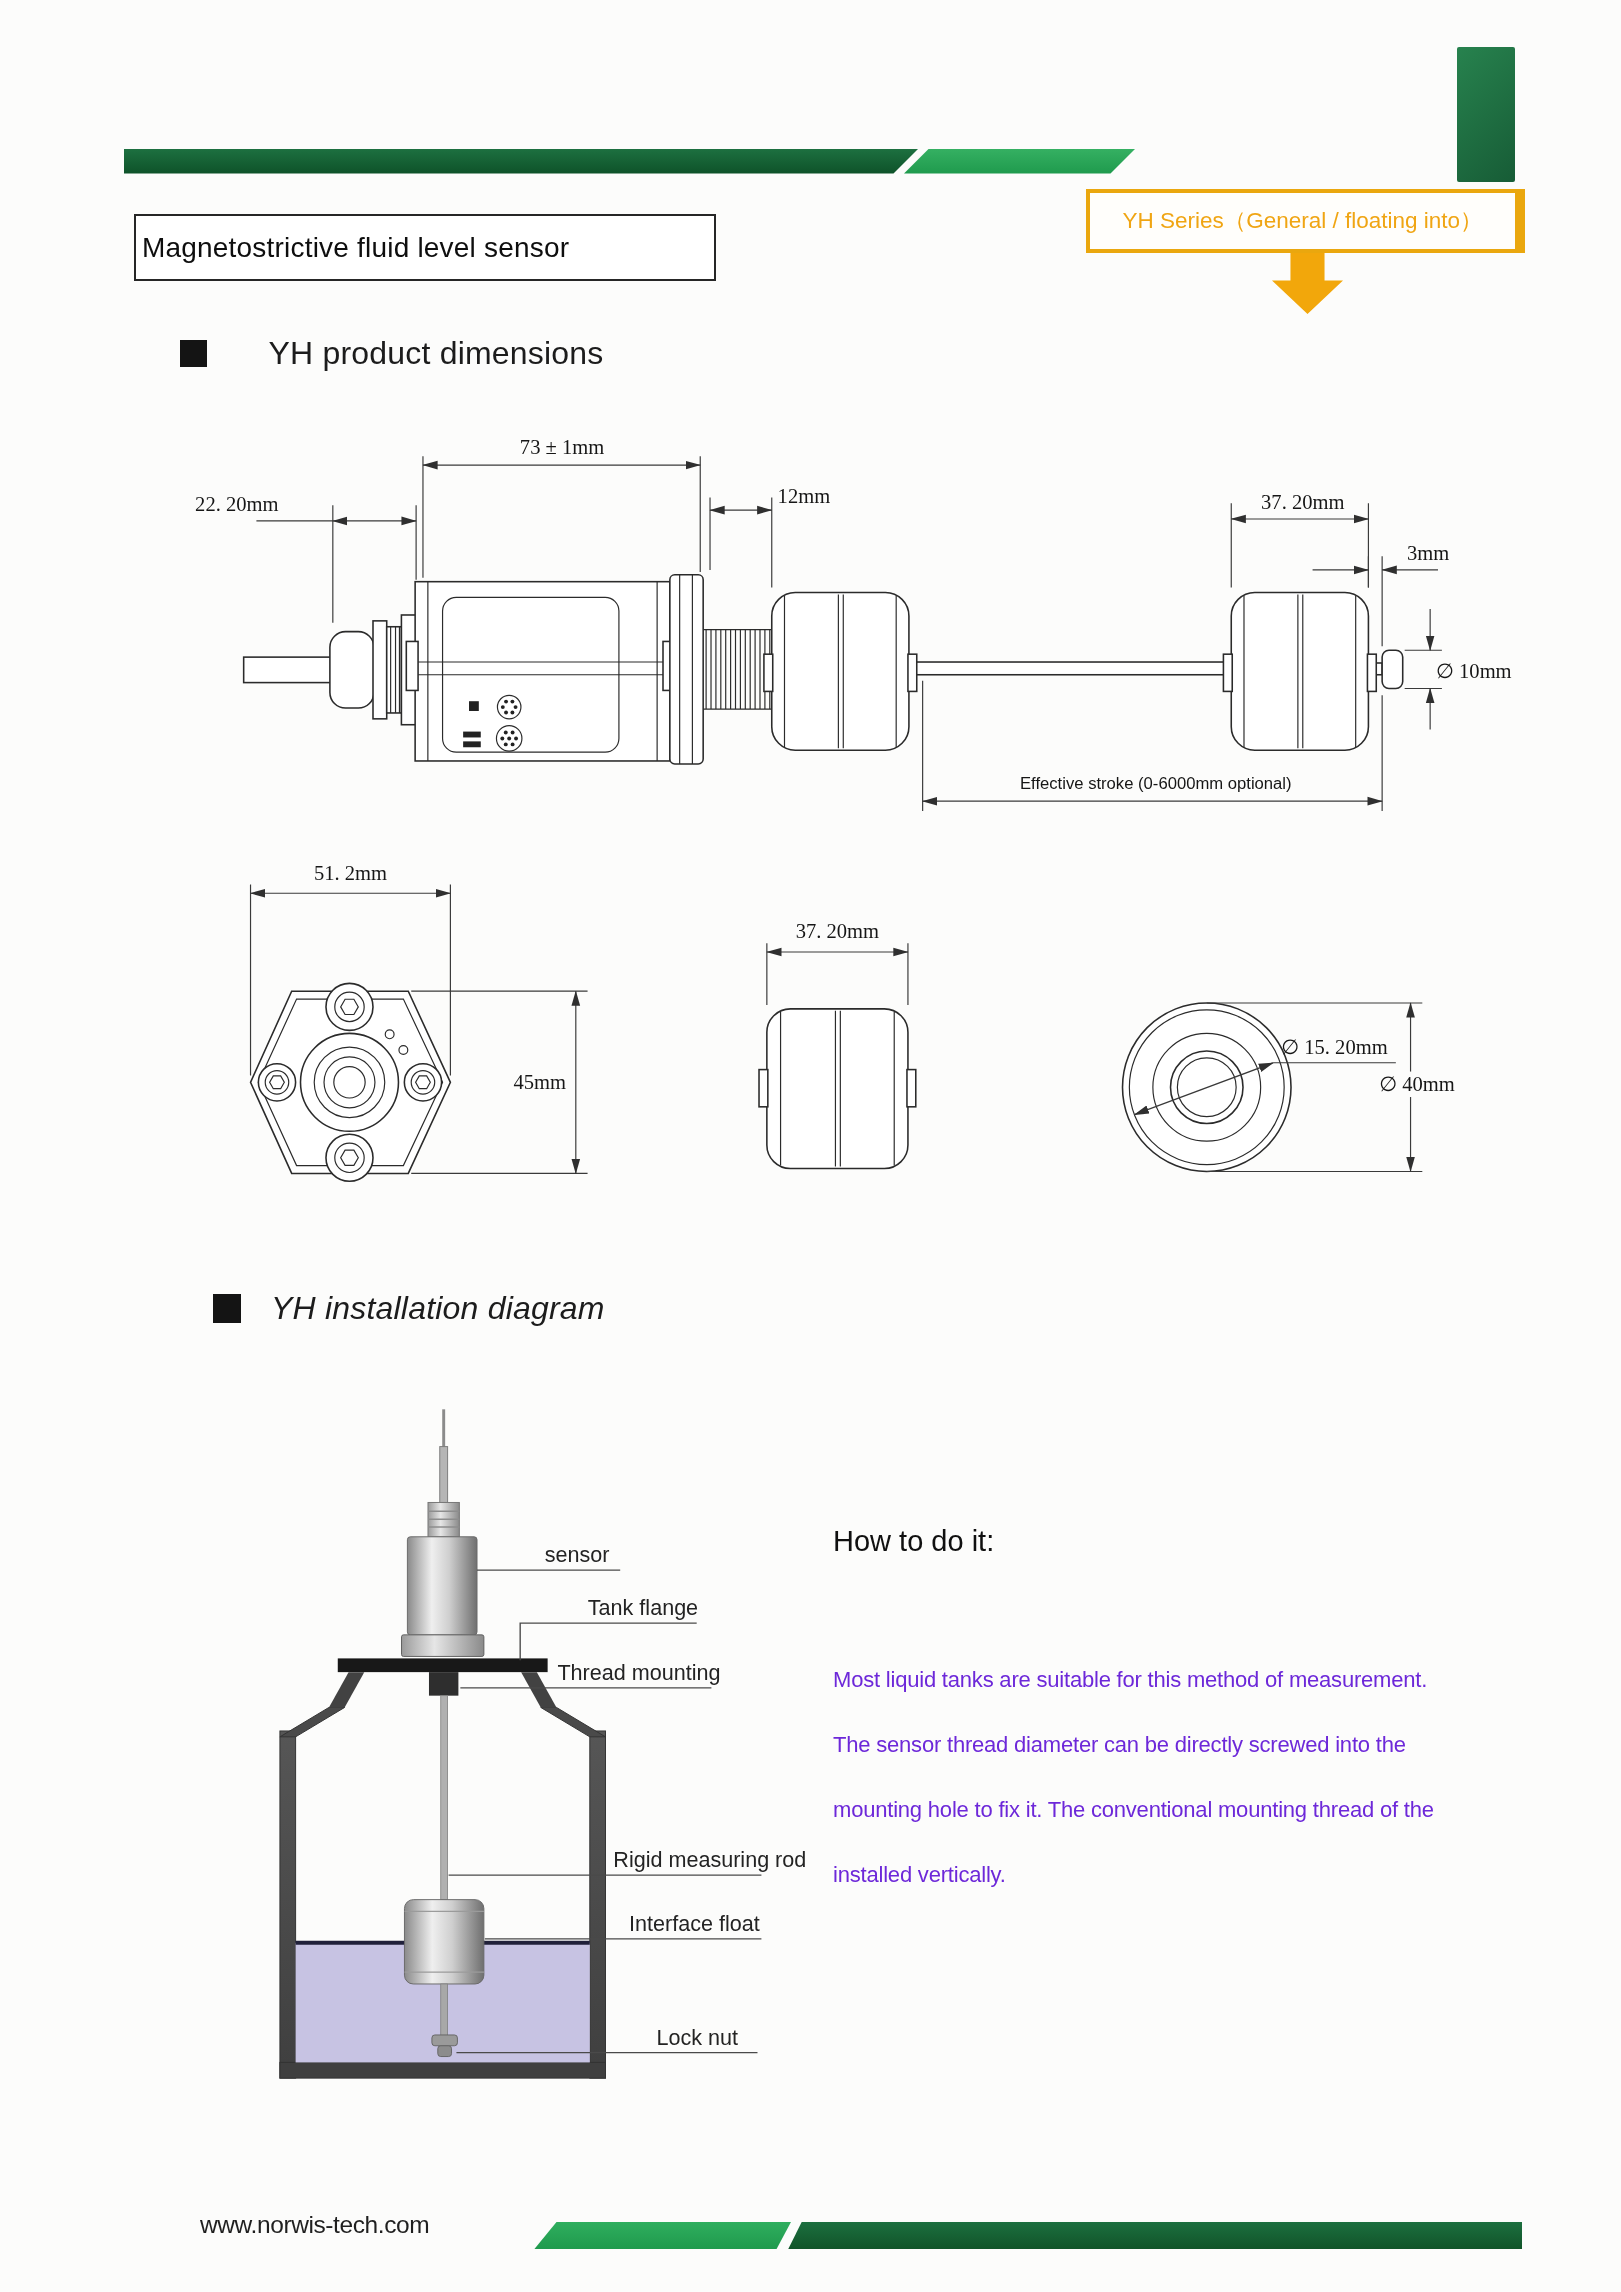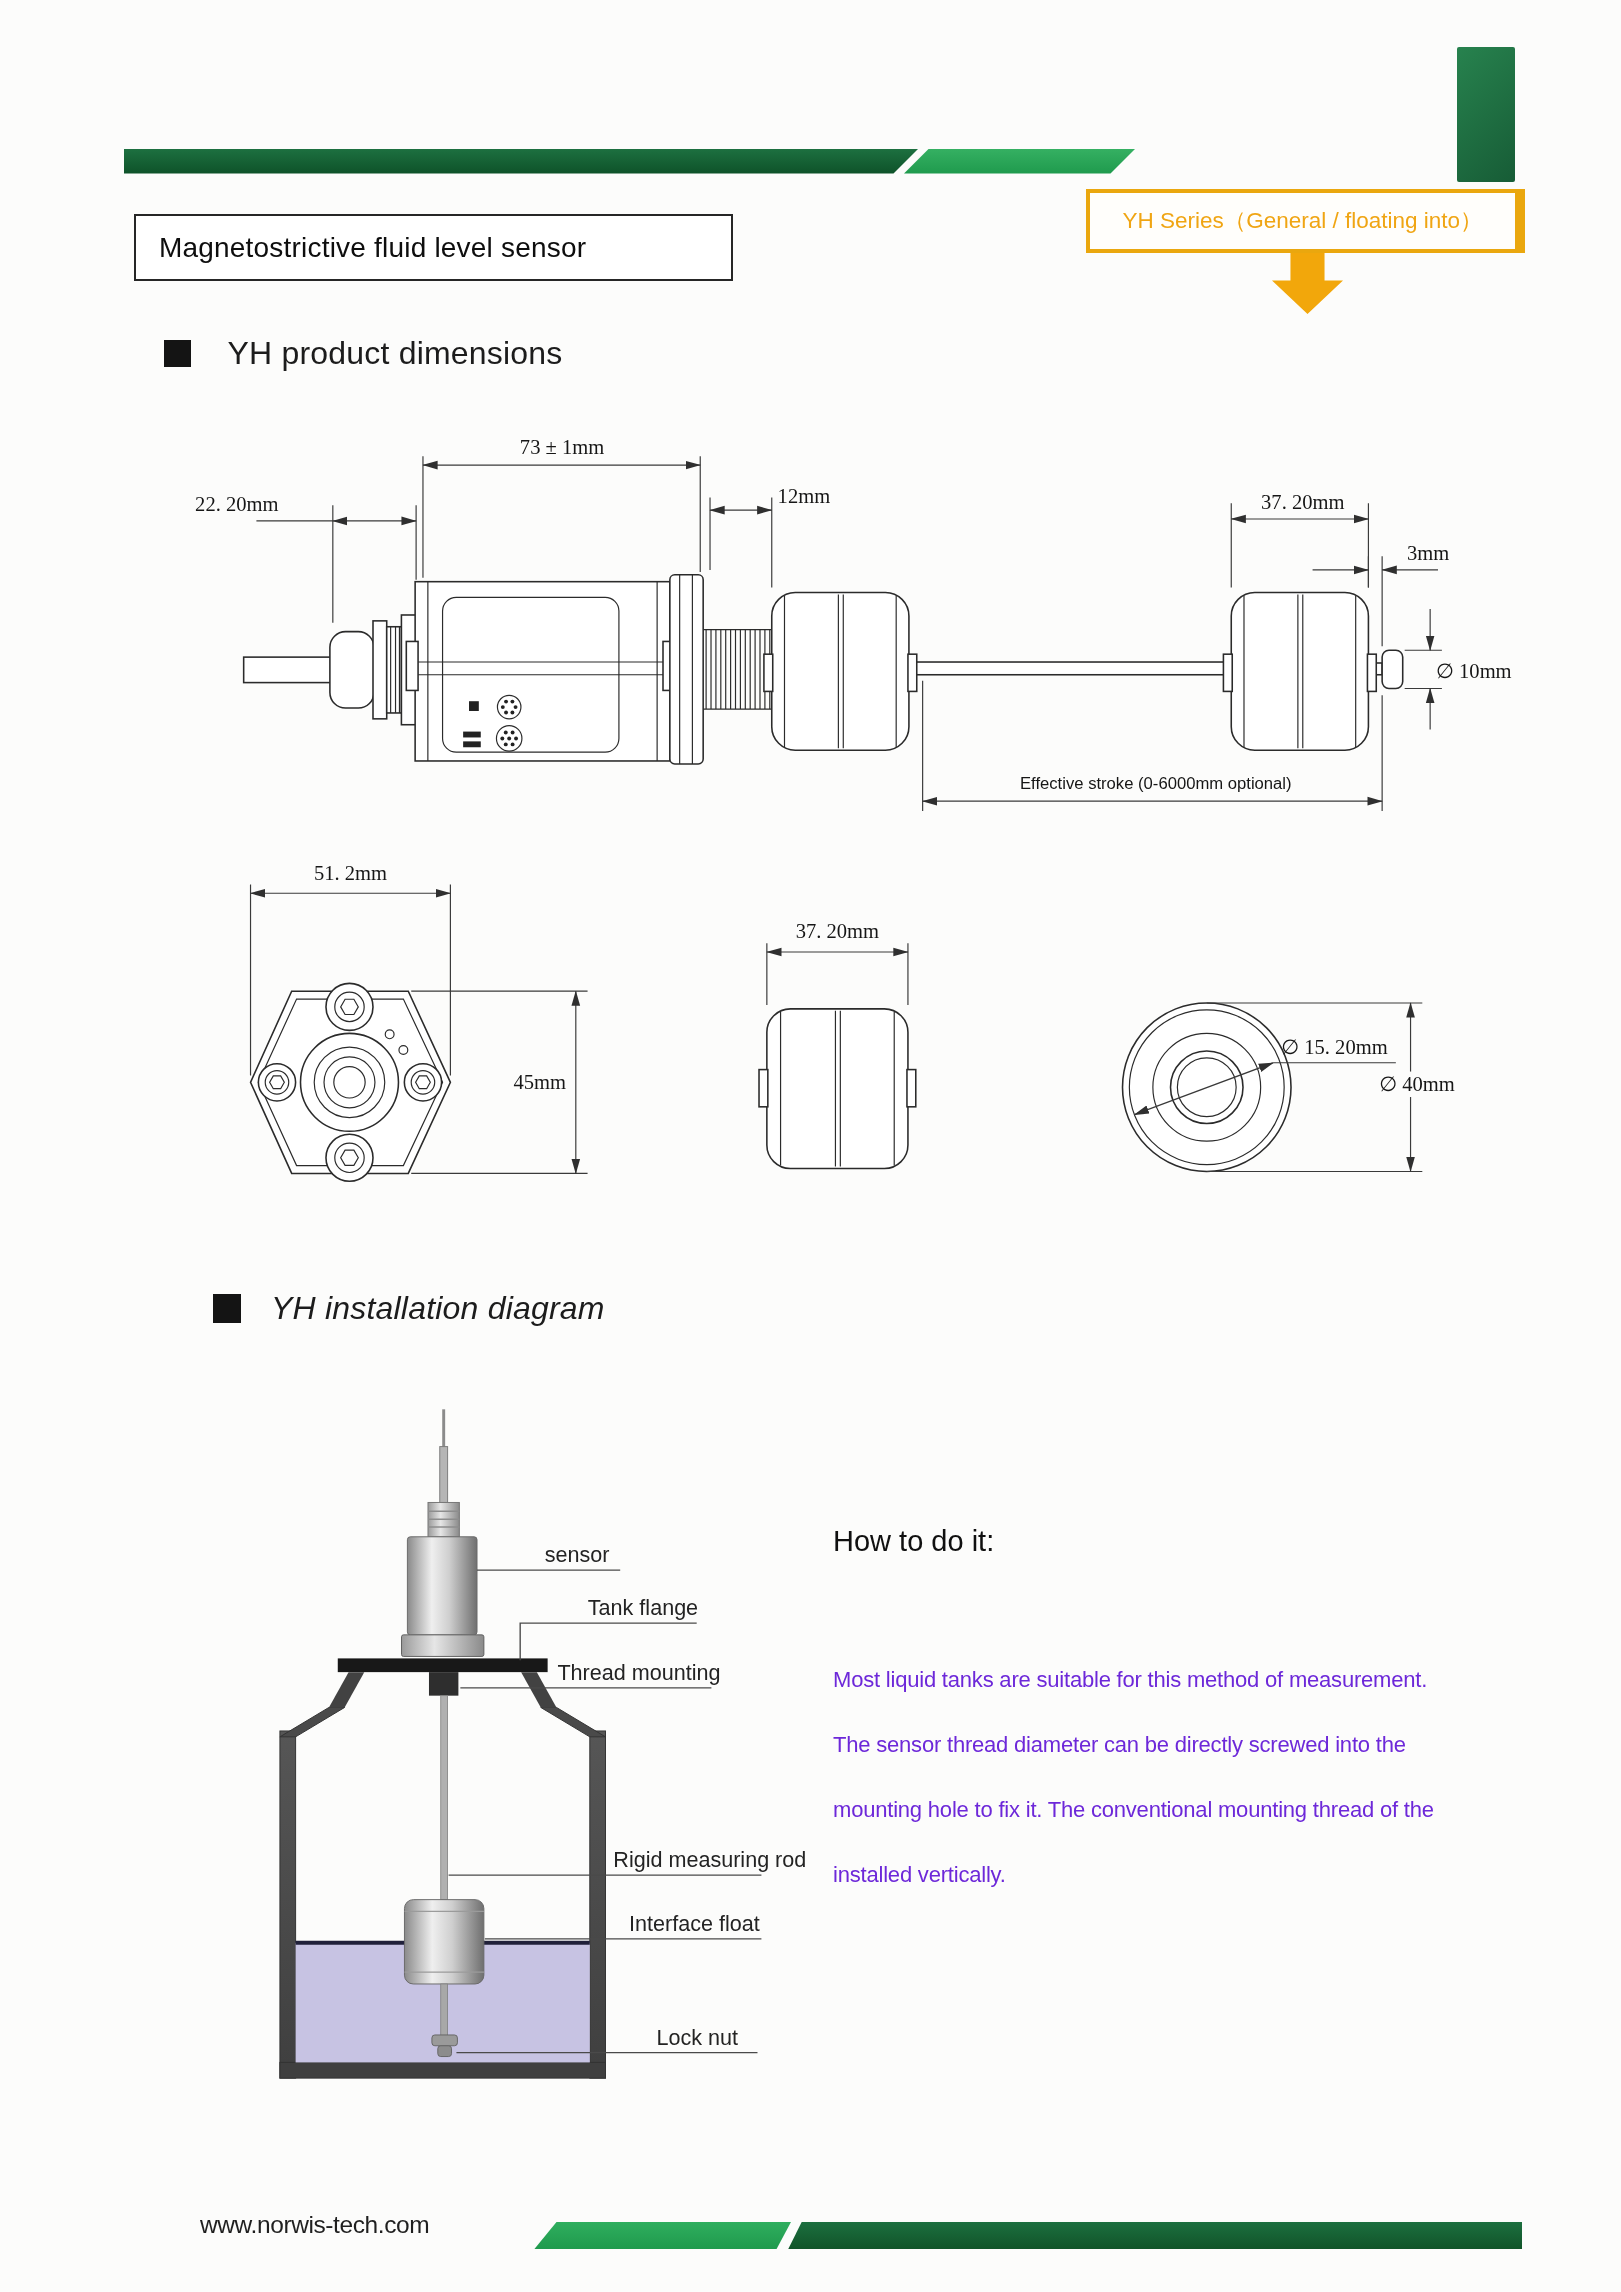--- a/index.html
+++ b/index.html
@@ -10,32 +10,32 @@
   
   .bar-top-dark{left:124px;top:149px;width:794px;height:24.5px;
     clip-path:polygon(0 0,100% 0,calc(100% - 24.5px) 100%,0 100%);
     background:linear-gradient(#1d7040,#0e5229);}
   .bar-top-light{left:904px;top:149px;width:231px;height:24.5px;
     clip-path:polygon(24.5px 0,100% 0,calc(100% - 24.5px) 100%,0 100%);
     background:linear-gradient(#35b062,#1f9a4d);}
   .green-block{left:1457px;top:47px;width:58px;height:135px;border-radius:2px;
     background:linear-gradient(135deg,#27824e,#175c36);}
   .title-box{left:134px;top:214px;width:572px;height:63px;border:2.9px solid #262626;background:#fff;
-    font-size:28px;line-height:63px;padding-left:23px;color:#0e0e0e;letter-spacing:0.2px;}
+    font-size:28px;line-height:63px;padding-left:6px;color:#0e0e0e;letter-spacing:0.2px;}
   .series-box{left:1086px;top:189px;width:425px;height:56px;background:#fffefb;
     border:4.9px solid #eaa70e;border-right-width:10.8px;text-align:center;
     font-size:22.5px;line-height:56px;color:#f0a513;}
   .orange-arrow{left:1272px;top:253px;width:71px;height:61px;background:#f2a70b;
     clip-path:polygon(26% 0,74% 0,74% 45%,100% 45%,50% 100%,0 45%,26% 45%);}
 
   
   .sec-head{display:flex;align-items:center;}
   .sec-bullet{width:26.5px;height:27.4px;background:#141414;flex:0 0 auto;}
   .sec-text{font-size:32px;color:#1c1c1c;letter-spacing:0.2px;}
-  .head1{left:164px;top:335px;}
+  .head1{left:180px;top:335px;gap:25px;}
   .head1 .sec-text{margin-left:37px;}
   .head2{left:213px;top:1290px;}
   .head2 .sec-text{margin-left:30px;font-style:italic;}
 
   
   .ln{stroke:#2b2b2b;stroke-width:1.6;fill:#fff;}
   .ln2{stroke:#2b2b2b;stroke-width:1.2;fill:none;}
   .dk{fill:#222;stroke:none;}
   .dim{stroke:#3a3a3a;stroke-width:1.2;fill:none;}
   .dimtxt{font-family:"Liberation Serif",serif;font-size:21px;fill:#161616;}

